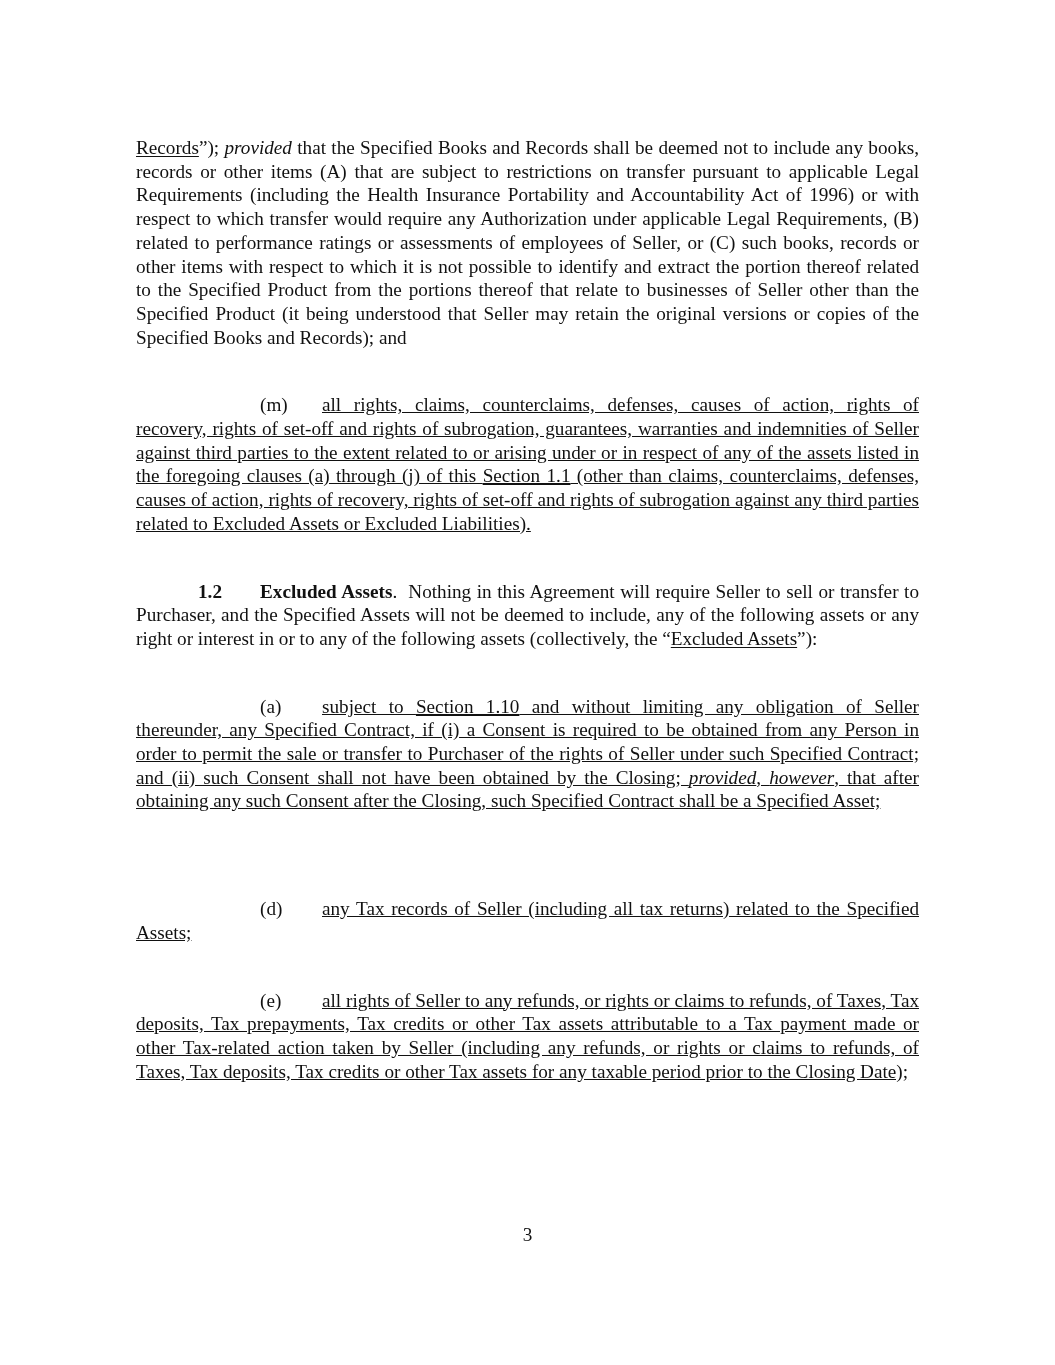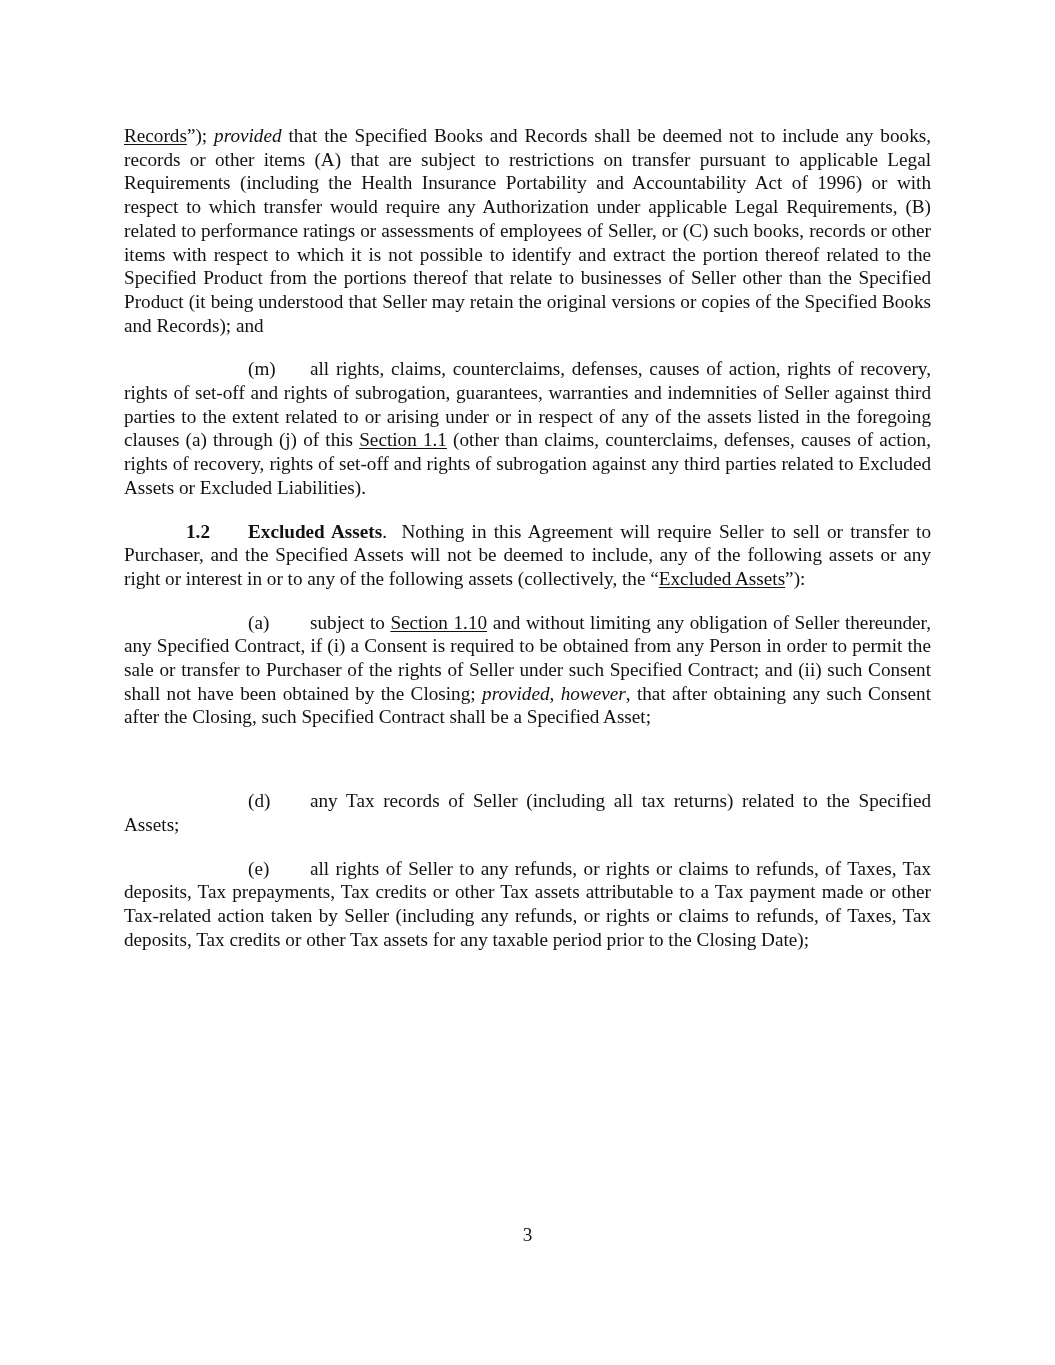--- a/index.html
+++ b/index.html
@@ -17,26 +17,26 @@
     }
     .page {
       position: absolute;
       left: 124px;
       top: 124px;
       width: 807px;
       font-size: 19.2px;
       line-height: 23.7px;
     }
     .para {
-      margin: 0;
+      margin: 12px;
       text-align: justify;
       text-align-last: left;
     }
     .gap { height: 20px; }
-    .indent-clause { text-indent: 124px; }
+    .indent-clause { text-indent: 124px; text-decoration: underline; }
     .indent-section { text-indent: 62px; }
     .label {
       display: inline-block;
       width: 62px;
       text-indent: 0;
     }
     .sec-num {
       display: inline-block;
       width: 62px;
       font-weight: bold;

